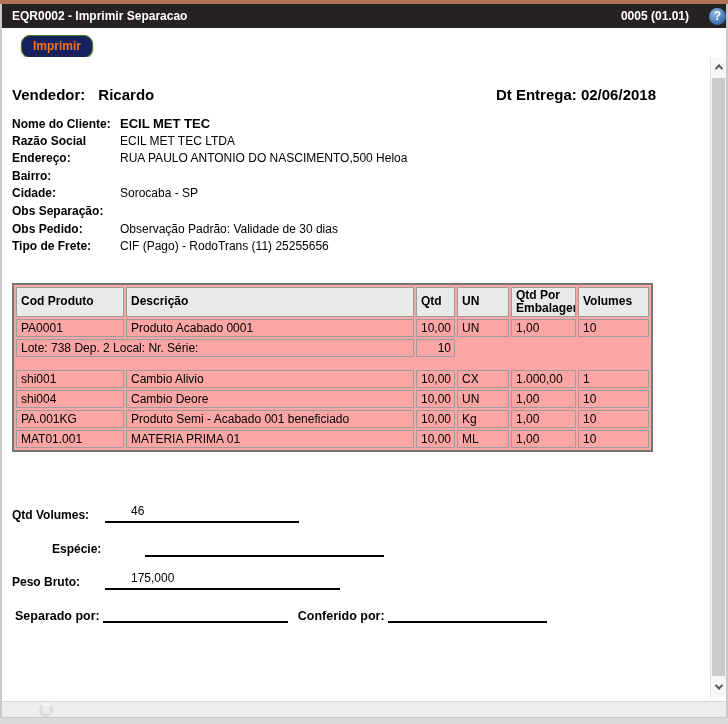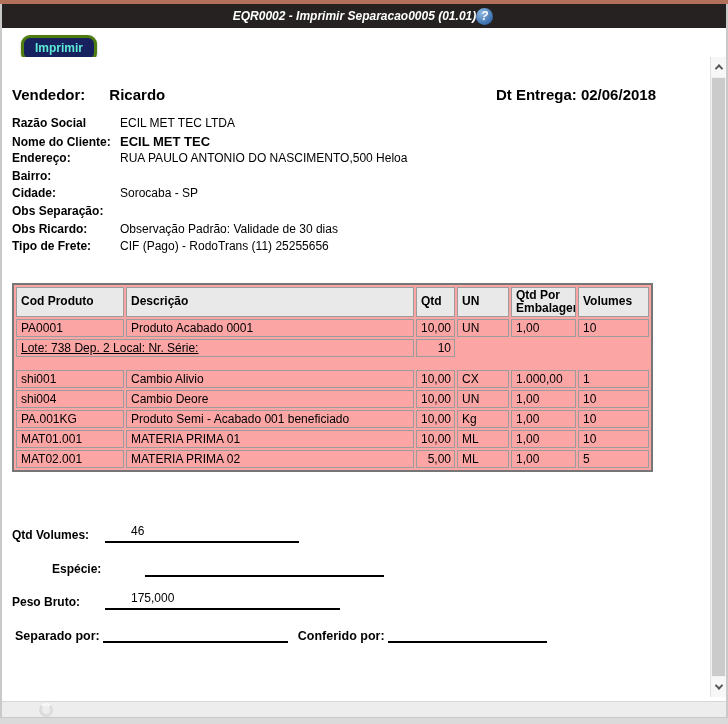--- a/index.html
+++ b/index.html
@@ -11,71 +11,71 @@
   }
   .window {
     width: 728px; height: 724px; background: #ffffff;
     border-left: 2px solid #c9c9c9; border-right: 2px solid #c9c9c9;
     position: relative;
   }
   
   .accent-strip { height: 4px; background: #b3705a; margin: 0 -2px; }
   .titlebar {
     height: 24px; background: #262222; color: #ffffff;
-    display: flex; align-items: center; justify-content: center;
-    padding: 0 12px 0 10px; font-size: 12px; font-weight: bold; font-style: italic;
-  }
-  .titlebar-right { display: flex; align-items: center; gap: 0; }
+    display: flex; align-items: center; justify-content: space-between;
+    padding: 0 0 0 10px; font-size: 12px; font-weight: bold;
+  }
+  .titlebar-right { display: flex; align-items: center; gap: 20px; }
   .help-icon {
     width: 17px; height: 17px; border-radius: 50%;
     background: radial-gradient(circle at 35% 30%, #8fb8e0, #3a6fae 70%);
     color: #fff; font-size: 12px; font-weight: bold;
     display: flex; align-items: center; justify-content: center;
     cursor: pointer;
   }
   .toolbar { height: 29px; background: #ffffff; }
   .print-btn {
     margin: 7px 0 0 19px; padding: 3px 11px 4px 11px;
-    background: #17215e; color: #5eead4; border: 3px solid #4d7c0f;
+    background: #17215e; color: #f97316; border: 1px solid #4d7c0f;
     border-radius: 9px; font-size: 12px; font-weight: bold;
     font-family: "Liberation Sans", sans-serif;
     box-shadow: 0 1px 2px rgba(0,0,0,0.35); cursor: pointer;
   }
   
   .viewport { height: 640px; position: relative; overflow: hidden; background: #fff; }
   .report { position: absolute; left: 0; top: 0; right: 16px; bottom: 0; padding: 0 10px; color: #000; }
   .report-inner { width: 644px; }
   .report-title {
     margin-top: 25px; text-align: center;
     font-size: 17px; font-weight: bold; text-decoration: underline;
   }
   .vendor-row {
     display: flex; justify-content: space-between;
     margin-top: 29px; font-size: 15px; font-weight: bold;
   }
-  .vendor-left .value { margin-left: 24px; }
+  .vendor-left .value { margin-left: 13px; }
   .info-block { margin-top: 13px; }
   .info-row { display: flex; font-size: 12px; min-height: 17.6px; align-items: baseline; }
   .info-label { width: 108px; font-weight: bold; flex: none; }
   .info-value { font-weight: normal; }
   .info-row.first .info-value { font-weight: bold; font-size: 13px; }
   
   .products {
     margin-top: 26px; width: 641px; table-layout: fixed;
     border-collapse: separate; border-spacing: 2px;
     border: 2px solid #767676; background: #fca5a5;
   }
   .products th, .products td {
     border: 1px solid #9c9c9c; font-size: 12px; padding: 1px 4px;
     overflow: hidden; white-space: nowrap; text-align: left; vertical-align: middle;
   }
   .products th { background: #e9e9e9; font-weight: bold; height: 28px; white-space: normal; line-height: 13px; }
   .products td { height: 15px; margin-top: 12px; }
   .cell-right { text-align: right !important; padding-right: 3px !important; }
-  .lote-text { text-align: left; padding-right: 6px !important; text-decoration: underline; }
+  .lote-text { text-align: left; padding-right: 6px !important; }
   .no-border { border: none !important; }
   .spacer-row td { border: none !important; height: 9px; }
   
   .sum-row { display: flex; align-items: flex-end; font-size: 12px; font-weight: bold; }
   .sum-row.qtdvol { margin-top: 52px; }
   .sum-row.especie { margin-top: 15px; padding-left: 40px; }
   .sum-row.peso { margin-top: 14px; }
   .sum-label { width: 93px; flex: none; padding-bottom: 1px; }
   .sum-line {
     border-bottom: 2px solid #000; font-size: 12px; font-weight: normal;
@@ -143,45 +143,45 @@
           <span class="vendor-left">
             <span>Vendedor:</span><span class="value">Ricardo</span>
           </span>
           <span class="vendor-right">
             <span>Dt Entrega:</span>
             <span>02/06/2018</span>
           </span>
         </div>
 
         <div class="info-block">
-          <div class="info-row">
-            <span class="info-label">Razão Social</span>
-            <span class="info-value">ECIL MET TEC LTDA</span>
-          </div>
           <div class="info-row first">
             <span class="info-label">Nome do Cliente:</span>
             <span class="info-value">ECIL MET TEC</span>
           </div>
           <div class="info-row">
+            <span class="info-label">Razão Social</span>
+            <span class="info-value">ECIL MET TEC LTDA</span>
+          </div>
+          <div class="info-row">
             <span class="info-label">Endereço:</span>
             <span class="info-value">RUA PAULO ANTONIO DO NASCIMENTO,500 Heloa</span>
           </div>
           <div class="info-row">
             <span class="info-label">Bairro:</span>
           </div>
           <div class="info-row">
             <span class="info-label">Cidade:</span>
             <span class="info-value">Sorocaba - SP</span>
           </div>
           <div class="info-row">
             <span class="info-label">Obs Separação:</span>
             <span class="info-value"></span>
           </div>
           <div class="info-row">
-            <span class="info-label">Obs Ricardo:</span>
+            <span class="info-label">Obs Pedido:</span>
             <span class="info-value">Observação Padrão: Validade de 30 dias</span>
           </div>
           <div class="info-row">
             <span class="info-label">Tipo de Frete:</span>
             <span class="info-value">CIF (Pago) - RodoTrans (11) 25255656</span>
           </div>
         </div>
 
         <table class="products">
           <colgroup>
@@ -244,28 +244,20 @@
               <td>10</td>
             </tr>
             <tr>
               <td>MAT01.001</td>
               <td>MATERIA PRIMA 01</td>
               <td class="cell-right">10,00</td>
               <td>ML</td>
               <td>1,00</td>
               <td>10</td>
             </tr>
-            <tr>
-              <td>MAT02.001</td>
-              <td>MATERIA PRIMA 02</td>
-              <td class="cell-right">5,00</td>
-              <td>ML</td>
-              <td>1,00</td>
-              <td>5</td>
-            </tr>
           </tbody>
         </table>
 
         <div class="sum-row qtdvol">
           <span class="sum-label">Qtd Volumes:</span>
           <span class="sum-line line-qtdvol">46</span>
         </div>
         <div class="sum-row especie">
           <span class="sum-label">Espécie:</span>
           <span class="sum-line line-especie"></span>

